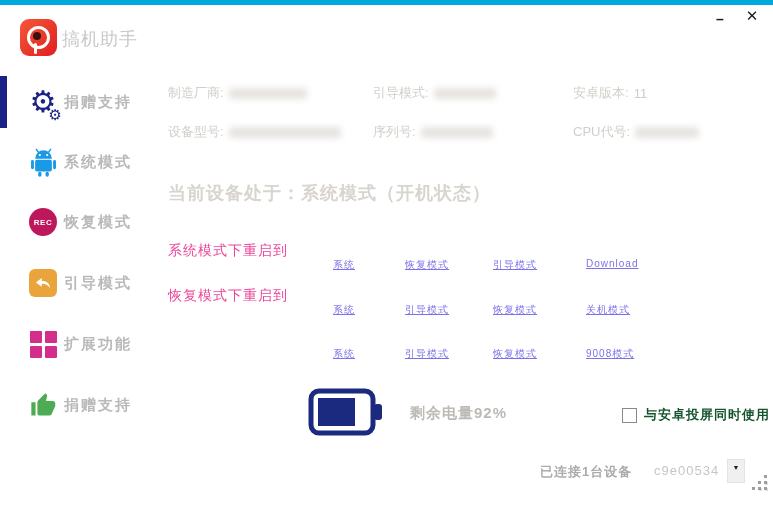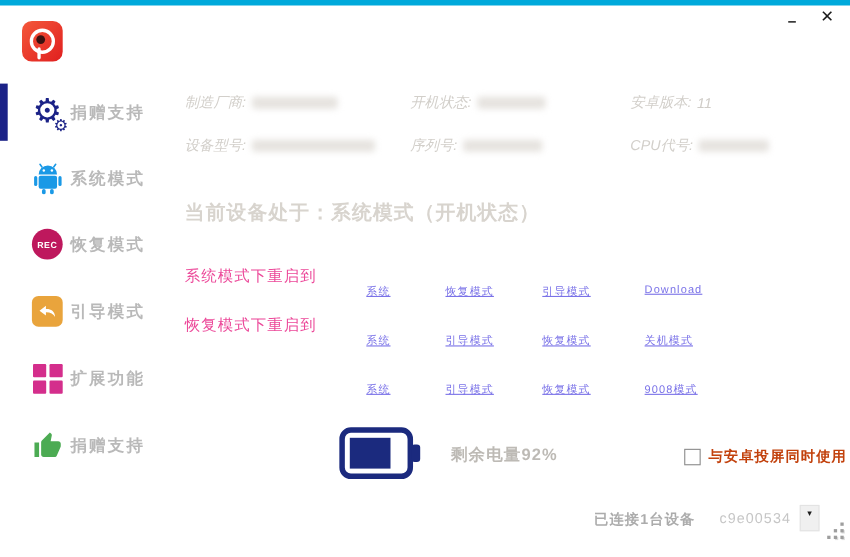--- a/index.html
+++ b/index.html
@@ -30,36 +30,36 @@
   .side-label{margin-left:4px;font-size:15px;font-weight:600;color:#b9b9b9;letter-spacing:2px;}
   .gear-big{color:#1b2287;font-size:30px;line-height:1;}
   .gear-small{position:absolute;right:-2px;bottom:-3px;color:#1b2287;font-size:15px;line-height:1;}
   .rec-circle{width:28px;height:28px;border-radius:50%;background:#be185d;display:flex;align-items:center;justify-content:center;
               color:#fff;font-size:8px;font-weight:700;letter-spacing:.5px;}
   .arrow-sq{width:28px;height:28px;border-radius:6px;background:#e9a43c;display:flex;align-items:center;justify-content:center;}
   .grid-icon{display:grid;grid-template-columns:12px 12px;grid-template-rows:12px 12px;gap:3px;}
   .grid-icon div{background:#d42e8c;border-radius:1px;}
   
   .info-label{font-size:13px;color:#d2cfca;white-space:nowrap;}
-  .info-cell{position:absolute;display:flex;align-items:center;gap:5px;font-style:italic;}
+  .info-cell{position:absolute;display:flex;align-items:center;gap:5px;}
   .redact{display:inline-block;height:11px;background:#e6e3df;border-radius:3px;filter:blur(3px);}
   .info-value{font-size:13px;color:#cfccc7;}
   .status-line{position:absolute;top:181px;left:168px;width:500px;text-align:left;
                font-size:18px;font-weight:700;color:#d8d4ce;letter-spacing:1px;}
   .reboot-row{position:absolute;left:168px;width:560px;height:20px;}
   .reboot-label{position:absolute;left:0;top:0;font-size:14px;color:#ec4899;letter-spacing:1px;}
   .rlink{position:absolute;top:16px;font-size:10px;color:#7a72e8;text-decoration:underline;cursor:pointer;letter-spacing:1px;}
   .rl1{left:165px;} .rl2{left:237px;} .rl3{left:325px;} .rl4{left:418px;}
   
   .battery{position:absolute;top:388px;left:308px;}
   .battery-label{position:absolute;top:404px;left:410px;font-size:15px;font-weight:600;color:#bdbab5;letter-spacing:1px;}
   
   .mirror{position:absolute;top:406px;left:622px;display:flex;align-items:center;gap:7px;cursor:pointer;}
   .cbox{width:13px;height:13px;border:1px solid #8a8a8a;background:#fff;}
-  .mirror-label{font-size:13px;font-weight:700;color:#c2410c;letter-spacing:1px;}
+  .mirror-label{font-size:13px;font-weight:700;color:#14532d;letter-spacing:1px;}
   
   .conn-status{position:absolute;top:463px;left:540px;font-size:13px;font-weight:700;color:#acacac;letter-spacing:1px;}
   .conn-id{position:absolute;top:463px;left:637px;font-size:13px;color:#c6c6c6;letter-spacing:1px;margin-left:17px;}
   .combo{position:absolute;top:459px;left:727px;width:16px;height:22px;background:#f0f0f0;border:1px solid #e3e3e3;
          display:flex;align-items:flex-start;justify-content:center;cursor:pointer;}
   .combo span{font-size:7px;color:#1c1c1c;margin-top:4px;}
   
   .grip{position:absolute;right:18px;bottom:16px;width:3px;height:3px;background:#9e9e9e;
         box-shadow:6px 0 0 #9e9e9e,12px 0 0 #9e9e9e,6px -6px 0 #9e9e9e,12px -6px 0 #9e9e9e,12px -12px 0 #9e9e9e,
                    7px 1px 0 #dcdcdc,13px 1px 0 #dcdcdc,13px -5px 0 #dcdcdc;}
@@ -73,20 +73,21 @@
   <div class="winctrl">
     <div class="winbtn min">–</div>
     <div class="winbtn">✕</div>
   </div>
 
   <div class="logo">
     <div class="ring"></div>
       <div class="lens"></div>
       <div class="stem"></div>
   </div>
+  <div class="apptitle">搞机助手</div>
 
   <div class="side-item active" style="top:80px;">
     <div class="ind"></div>
     <div class="side-icon">
       <span class="gear-big">⚙</span>
         <span class="gear-small">⚙</span>
     </div>
     <span class="side-label">捐赠支持</span>
   </div>
 
@@ -152,21 +153,21 @@
       </svg>
     </div>
     <span class="side-label">捐赠支持</span>
   </div>
 
   <div class="info-cell" style="top:84px;left:168px;">
     <span class="info-label">制造厂商:</span>
     <span class="redact" style="width:78px;"></span>
   </div>
   <div class="info-cell" style="top:84px;left:373px;">
-    <span class="info-label">开机状态:</span>
+    <span class="info-label">引导模式:</span>
     <span class="redact" style="width:62px;"></span>
   </div>
   <div class="info-cell" style="top:84px;left:573px;">
     <span class="info-label">安卓版本:</span>
     <span class="info-value">11</span>
   </div>
   <div class="info-cell" style="top:123px;left:168px;">
     <span class="info-label">设备型号:</span>
     <span class="redact" style="width:112px;"></span>
   </div>

